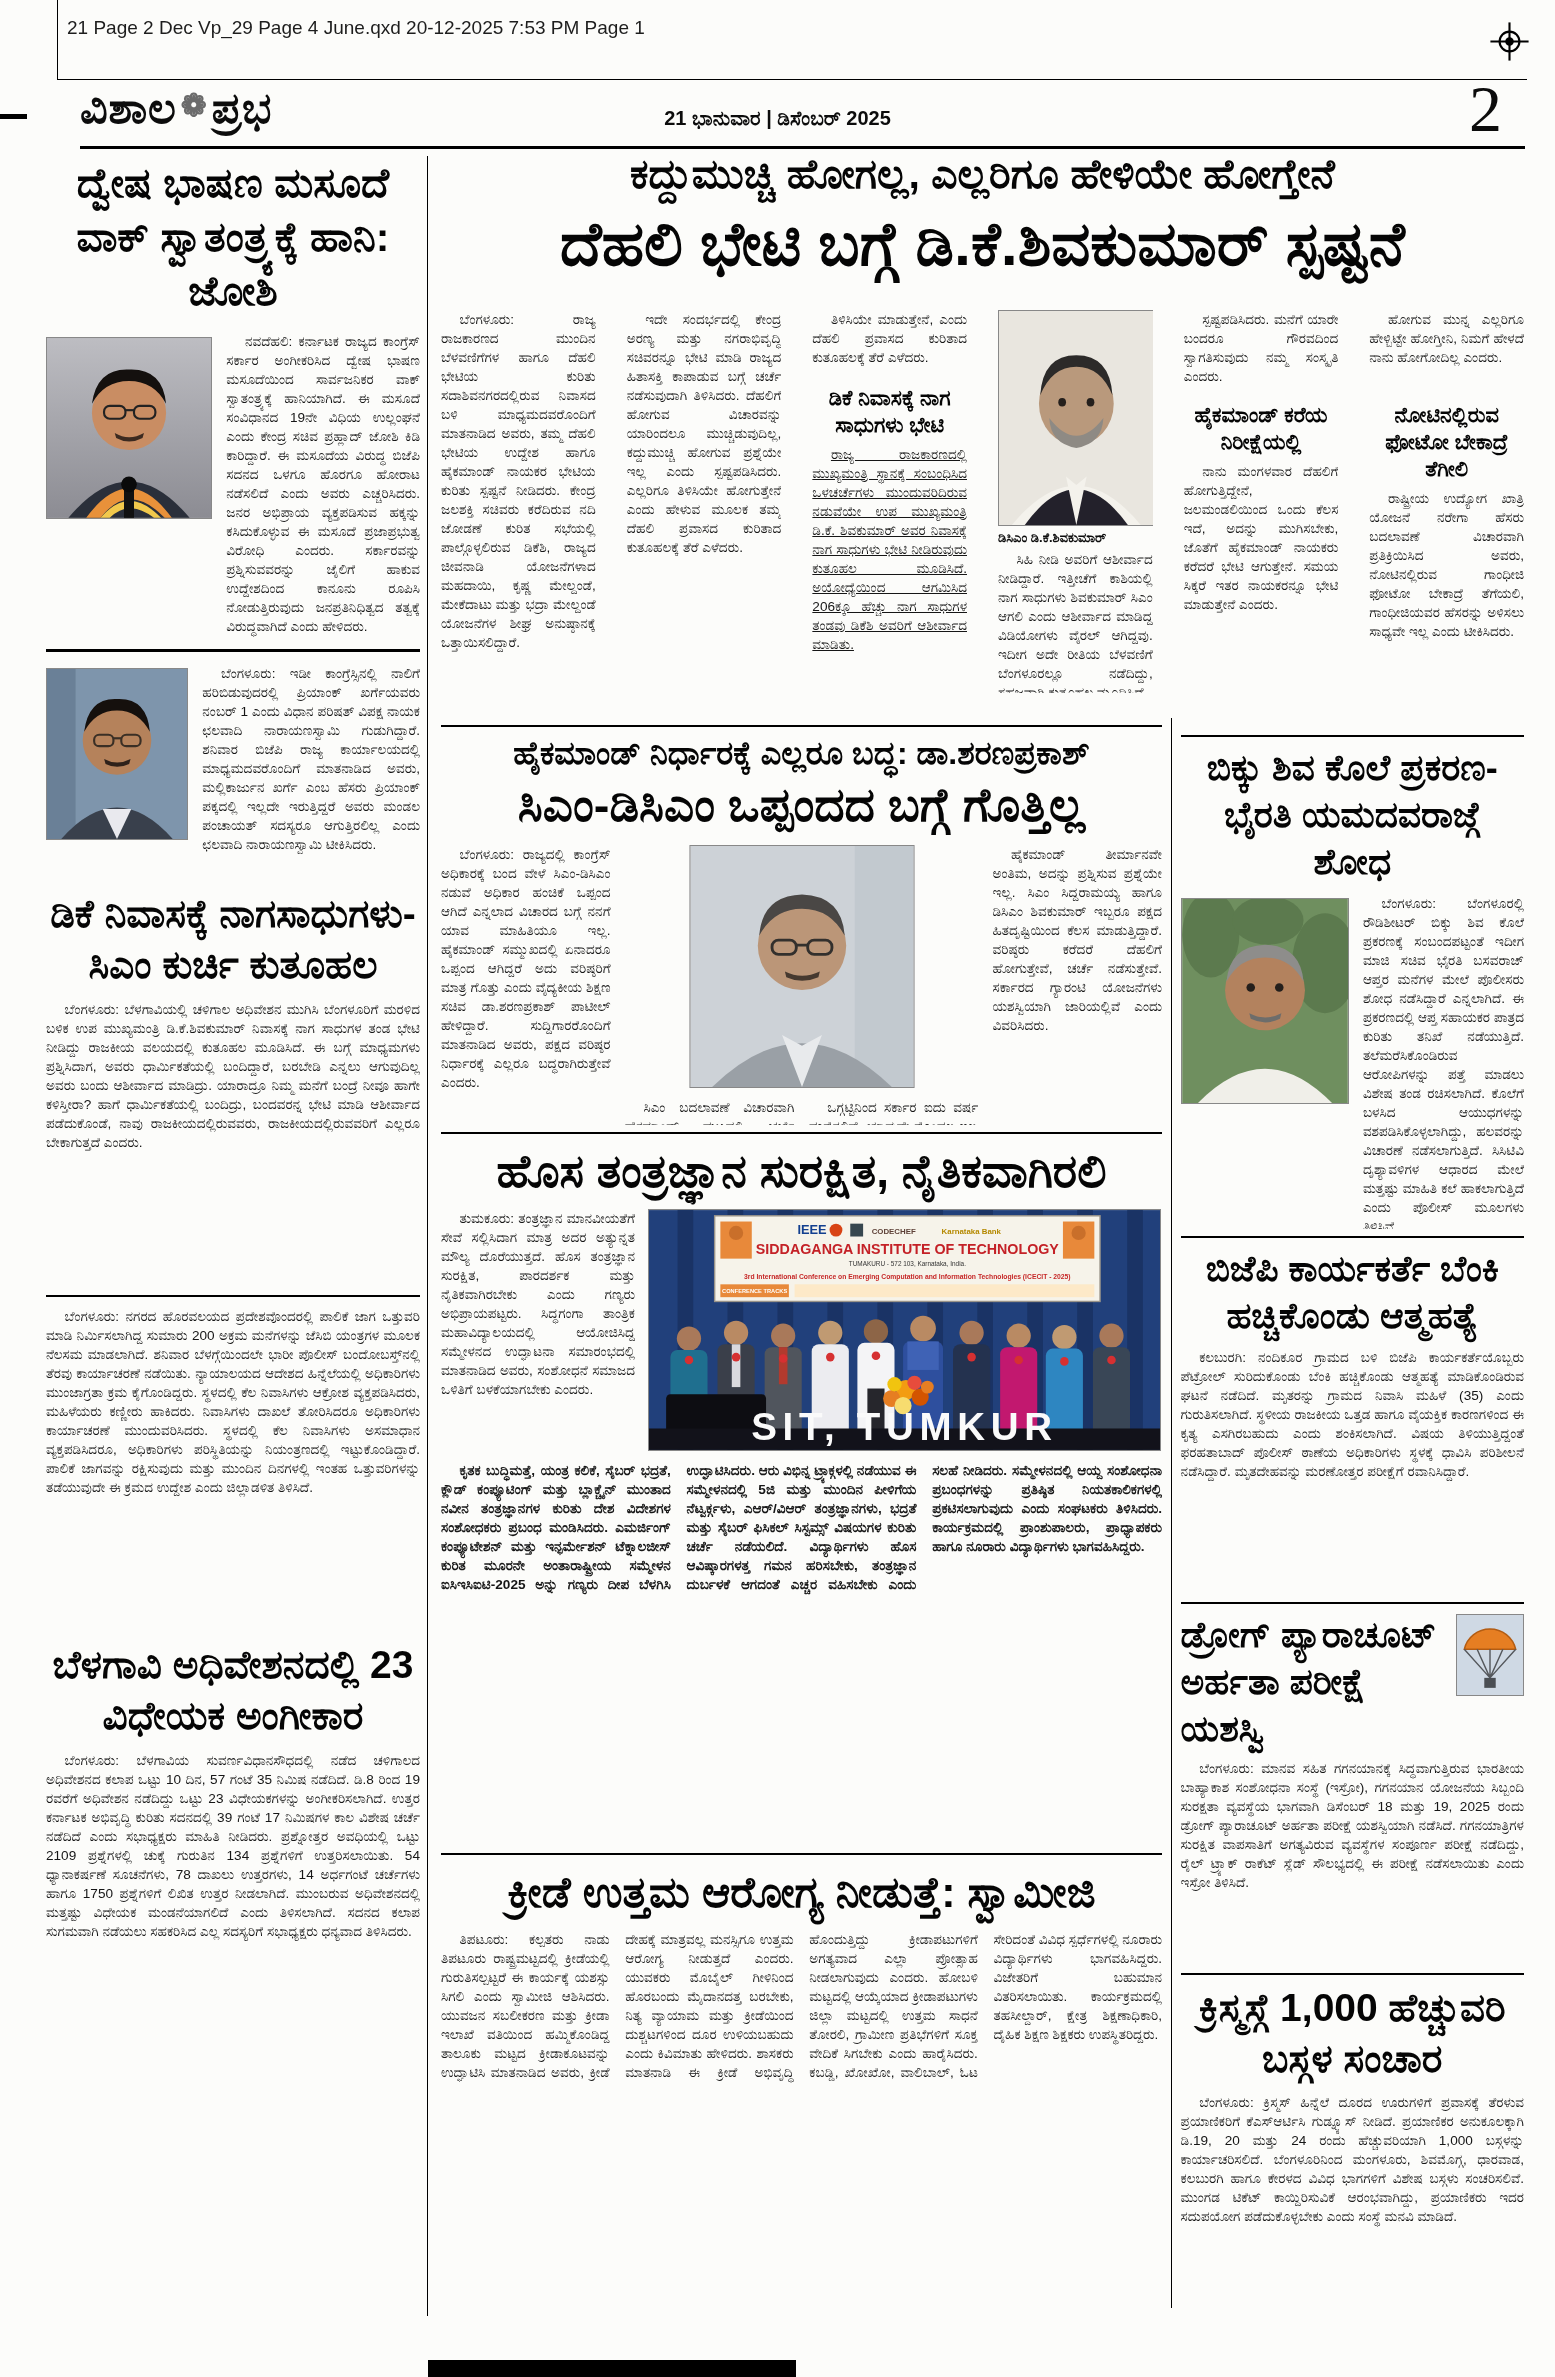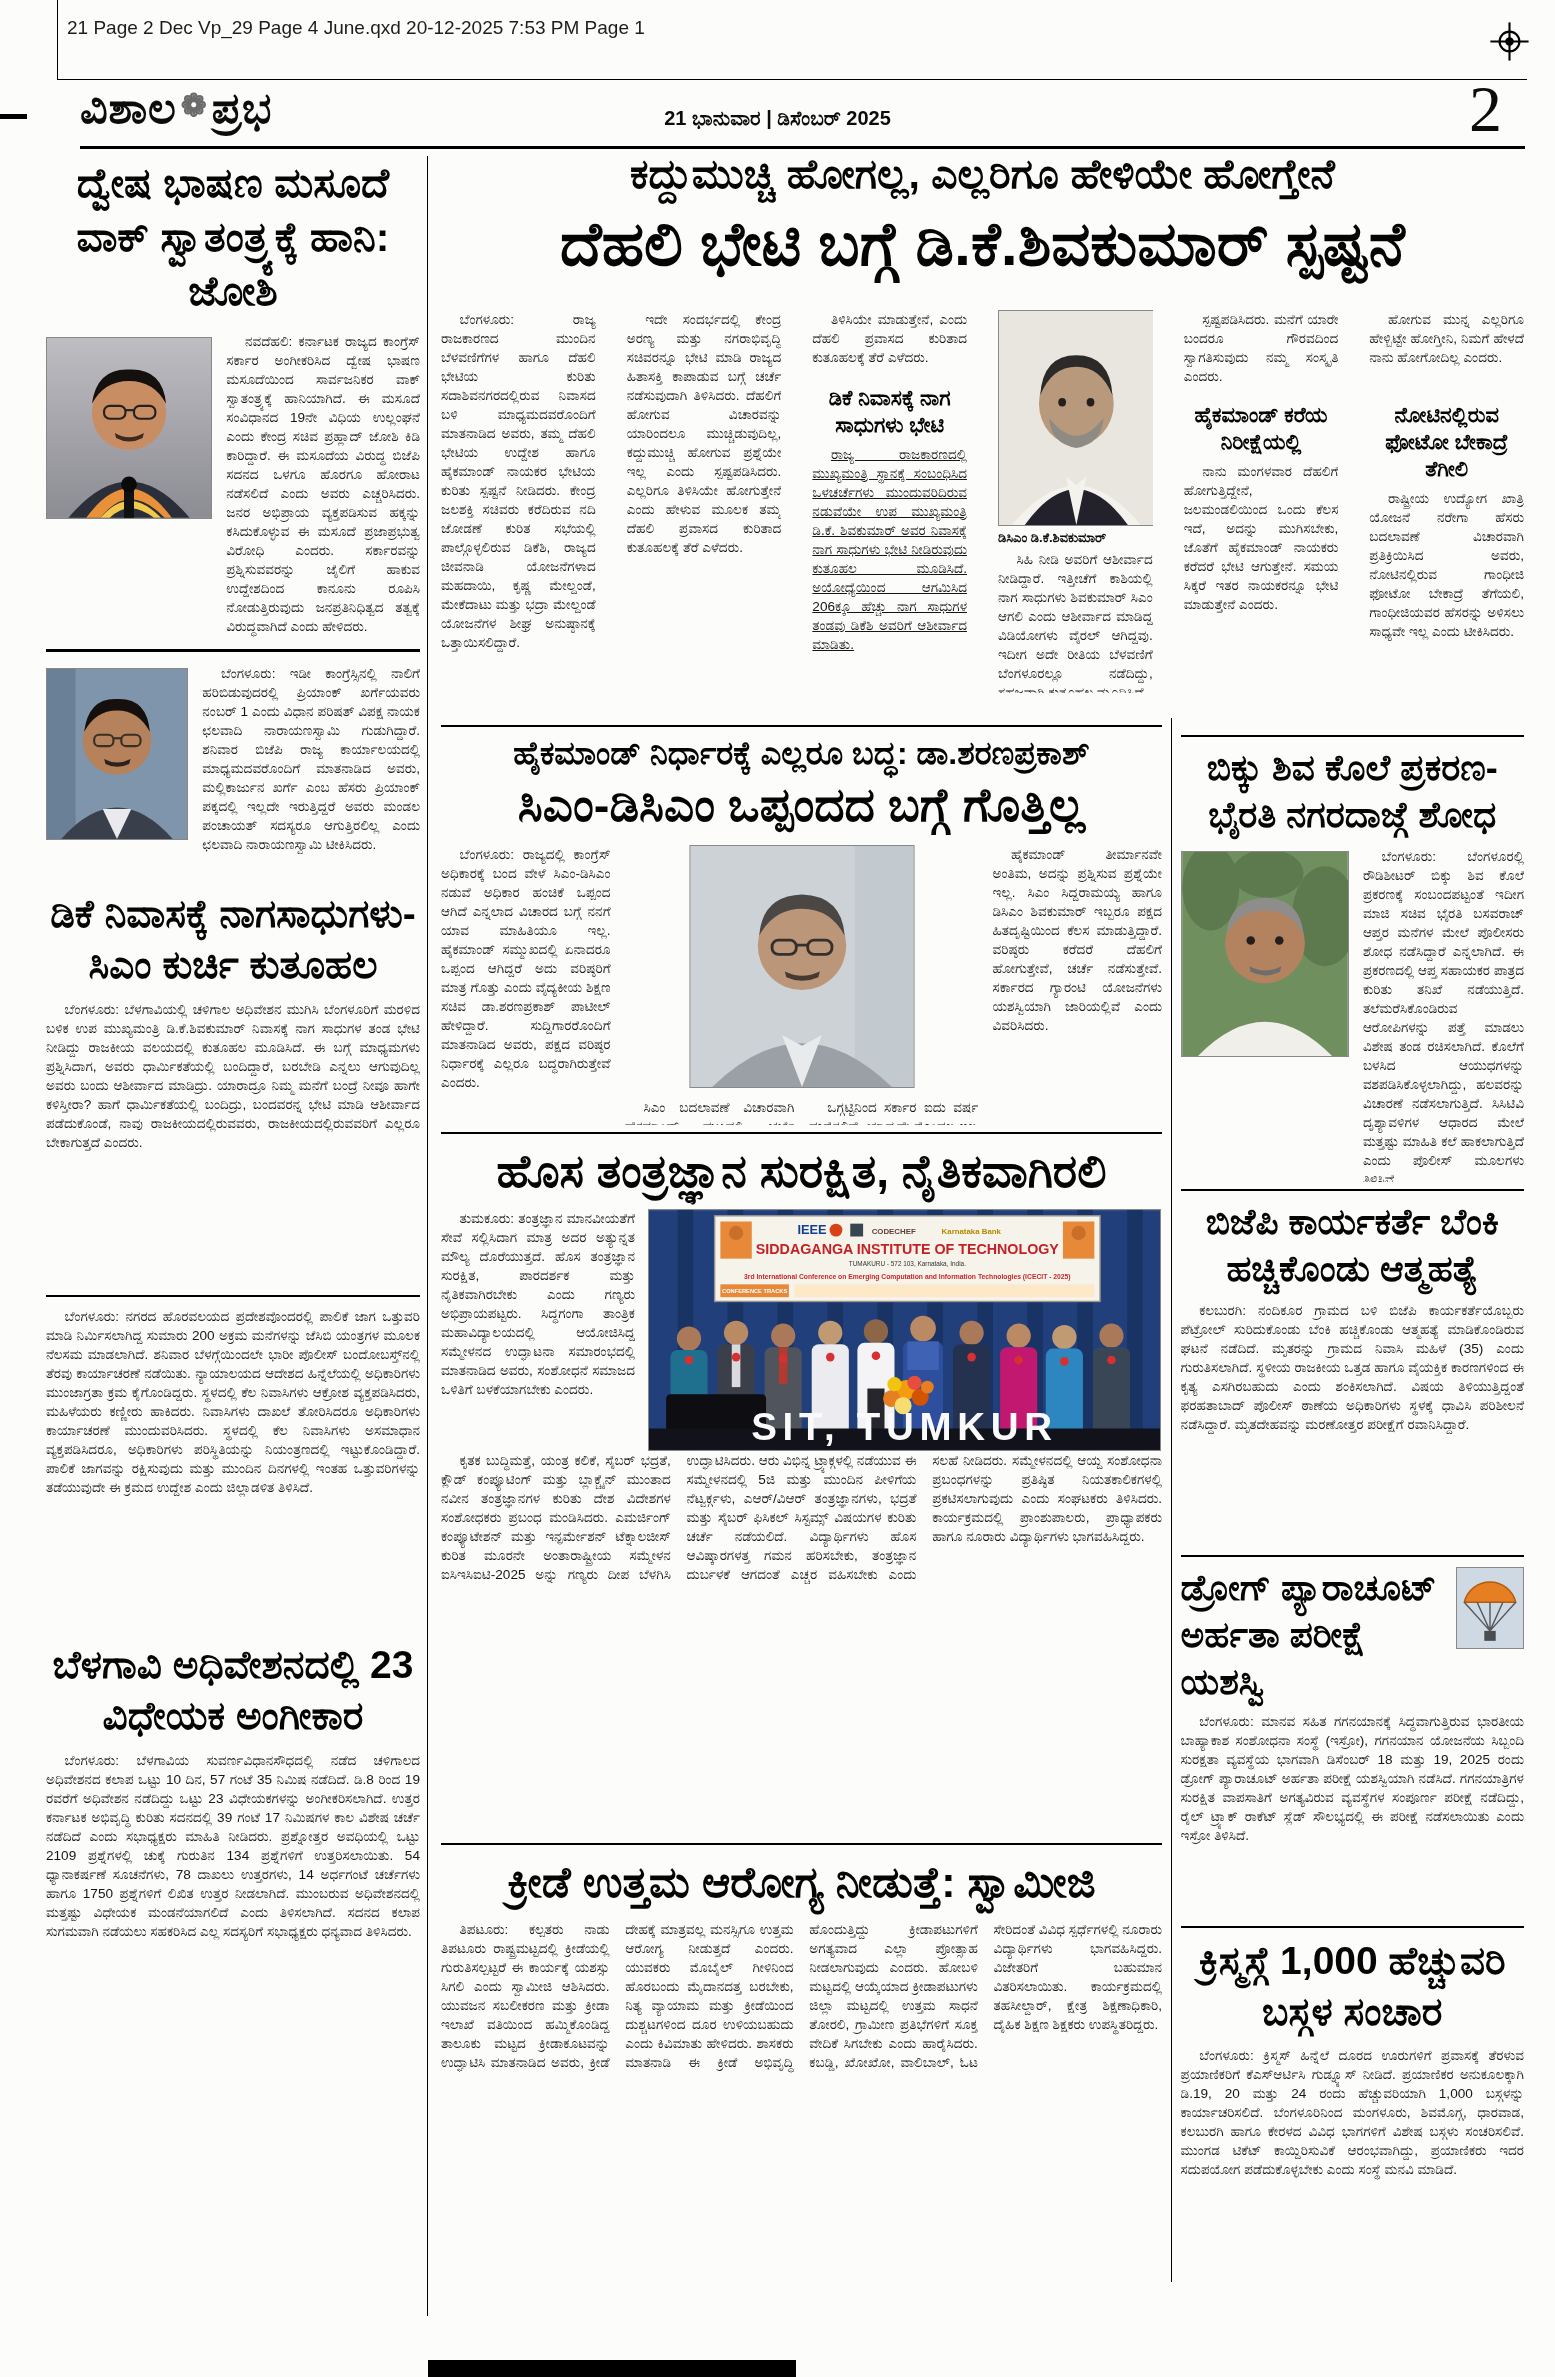--- a/index.html
+++ b/index.html
@@ -42,21 +42,21 @@
   .right-region{flex:1;overflow:hidden;}
   .kicker{font-size:32px;line-height:39px;white-space:nowrap;margin-top:2.9px;}
   .bighl{font-size:47px;line-height:63px;white-space:nowrap;}
   .agree-body{position:relative;height:280px;margin-top:8.6px;display:flex;gap:14.3px;}
   .agree-body .c{flex:1;overflow:hidden;}
   .agree-body .pad{padding-top:253px;}
   #agree-photo{position:absolute;left:50%;transform:translateX(-50%);top:0;}
   .tech-hl{font-size:46px;line-height:61px;white-space:nowrap;}
   .tech-row{display:flex;gap:13px;margin-top:7.1px;}
   .tech-intro{width:194px;overflow:hidden;}
-  .tech-below{column-count:3;column-gap:15.7px;height:385px;}
+  .tech-below{margin-top:10px;column-count:3;column-gap:15.7px;height:385px;font-weight:bold;}
   .sports-hl{font-size:43px;line-height:59px;white-space:nowrap;}
   .sports-body{column-count:4;column-gap:15.7px;height:334px;margin-top:8.6px;}
   .r-hl{font-size:36px;line-height:47px;}
   #bottom-bar{left:428px;top:2360px;width:368px;height:18px;background:#000;}
   svg text{font-family:"Liberation Sans",sans-serif;}
 </style>
 </head>
 <body>
 
 <div id="page">
@@ -327,21 +327,21 @@
           <div class="sports-body bt">ತಿಪಟೂರು: ಕಲ್ಪತರು ನಾಡು ತಿಪಟೂರು ರಾಷ್ಟ್ರಮಟ್ಟದಲ್ಲಿ ಕ್ರೀಡೆಯಲ್ಲಿ ಗುರುತಿಸಲ್ಪಟ್ಟರೆ ಈ ಕಾರ್ಯಕ್ಕೆ ಯಶಸ್ಸು ಸಿಗಲಿ ಎಂದು ಸ್ವಾಮೀಜಿ ಆಶಿಸಿದರು. ಯುವಜನ ಸಬಲೀಕರಣ ಮತ್ತು ಕ್ರೀಡಾ ಇಲಾಖೆ ವತಿಯಿಂದ ಹಮ್ಮಿಕೊಂಡಿದ್ದ ತಾಲೂಕು ಮಟ್ಟದ ಕ್ರೀಡಾಕೂಟವನ್ನು ಉದ್ಘಾಟಿಸಿ ಮಾತನಾಡಿದ ಅವರು, ಕ್ರೀಡೆ ದೇಹಕ್ಕೆ ಮಾತ್ರವಲ್ಲ ಮನಸ್ಸಿಗೂ ಉತ್ತಮ ಆರೋಗ್ಯ ನೀಡುತ್ತದೆ ಎಂದರು. ಯುವಕರು ಮೊಬೈಲ್ ಗೀಳಿನಿಂದ ಹೊರಬಂದು ಮೈದಾನದತ್ತ ಬರಬೇಕು, ನಿತ್ಯ ವ್ಯಾಯಾಮ ಮತ್ತು ಕ್ರೀಡೆಯಿಂದ ದುಶ್ಚಟಗಳಿಂದ ದೂರ ಉಳಿಯಬಹುದು ಎಂದು ಕಿವಿಮಾತು ಹೇಳಿದರು. ಶಾಸಕರು ಮಾತನಾಡಿ ಈ ಕ್ರೀಡೆ ಅಭಿವೃದ್ಧಿ ಹೊಂದುತ್ತಿದ್ದು ಕ್ರೀಡಾಪಟುಗಳಿಗೆ ಅಗತ್ಯವಾದ ಎಲ್ಲಾ ಪ್ರೋತ್ಸಾಹ ನೀಡಲಾಗುವುದು ಎಂದರು. ಹೋಬಳಿ ಮಟ್ಟದಲ್ಲಿ ಆಯ್ಕೆಯಾದ ಕ್ರೀಡಾಪಟುಗಳು ಜಿಲ್ಲಾ ಮಟ್ಟದಲ್ಲಿ ಉತ್ತಮ ಸಾಧನೆ ತೋರಲಿ, ಗ್ರಾಮೀಣ ಪ್ರತಿಭೆಗಳಿಗೆ ಸೂಕ್ತ ವೇದಿಕೆ ಸಿಗಬೇಕು ಎಂದು ಹಾರೈಸಿದರು. ಕಬಡ್ಡಿ, ಖೋಖೋ, ವಾಲಿಬಾಲ್, ಓಟ ಸೇರಿದಂತೆ ವಿವಿಧ ಸ್ಪರ್ಧೆಗಳಲ್ಲಿ ನೂರಾರು ವಿದ್ಯಾರ್ಥಿಗಳು ಭಾಗವಹಿಸಿದ್ದರು. ವಿಜೇತರಿಗೆ ಬಹುಮಾನ ವಿತರಿಸಲಾಯಿತು. ಕಾರ್ಯಕ್ರಮದಲ್ಲಿ ತಹಸೀಲ್ದಾರ್, ಕ್ಷೇತ್ರ ಶಿಕ್ಷಣಾಧಿಕಾರಿ, ದೈಹಿಕ ಶಿಕ್ಷಣ ಶಿಕ್ಷಕರು ಉಪಸ್ಥಿತರಿದ್ದರು.</div>
         </div>
       </div>
 
       <div class="vdiv2"></div>
 
       <div class="right-region">
         <div class="thinrule" style="margin-top:17px;"></div>
 
         <div>
-          <div class="hl r-hl">ಬಿಕ್ಕು ಶಿವ ಕೊಲೆ ಪ್ರಕರಣ- ಭೈರತಿ ನಗರದಾಜ್ಗೆ ಶೋಧ</div>
+          <div class="hl r-hl">ಬಿಕ್ಕು ಶಿವ ಕೊಲೆ ಪ್ರಕರಣ- ಭೈರತಿ ಯಮದವರಾಜ್ಗೆ ಶೋಧ</div>
           <div style="margin-top:8.6px;overflow:hidden;">
             <svg class="ph phL" width="166" height="204" viewBox="0 0 232 286">
               <rect width="232" height="286" fill="#6f8f5f"></rect>
               <g fill="#5c7a4e">
                   <ellipse cx="40" cy="50" rx="40" ry="60"></ellipse>
                   <ellipse cx="200" cy="90" rx="46" ry="70"></ellipse>
                   <ellipse cx="120" cy="30" rx="50" ry="34"></ellipse>
                 </g>
               <path d="M22 286 Q116 190 210 286 Z" fill="#f0efe9"></path>
               <circle cx="116" cy="128" r="56" fill="#b3825e"></circle>

